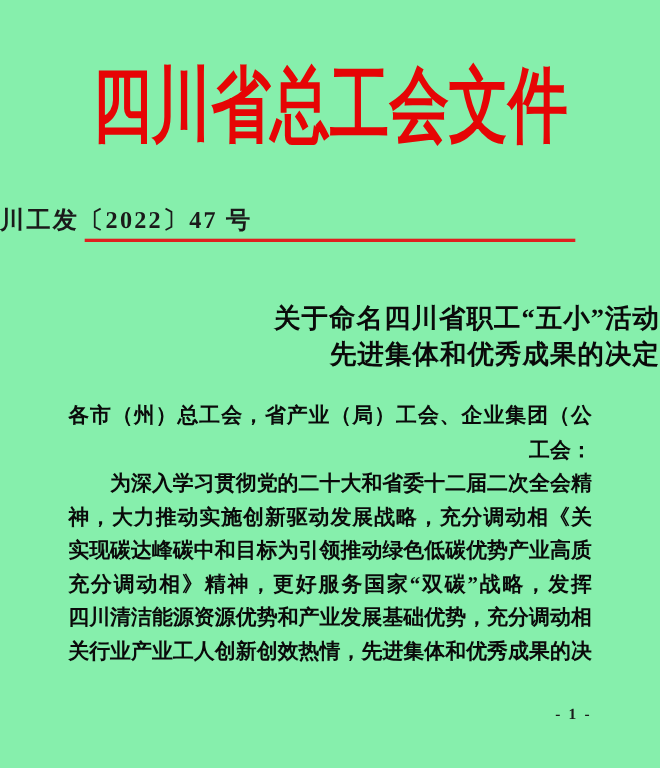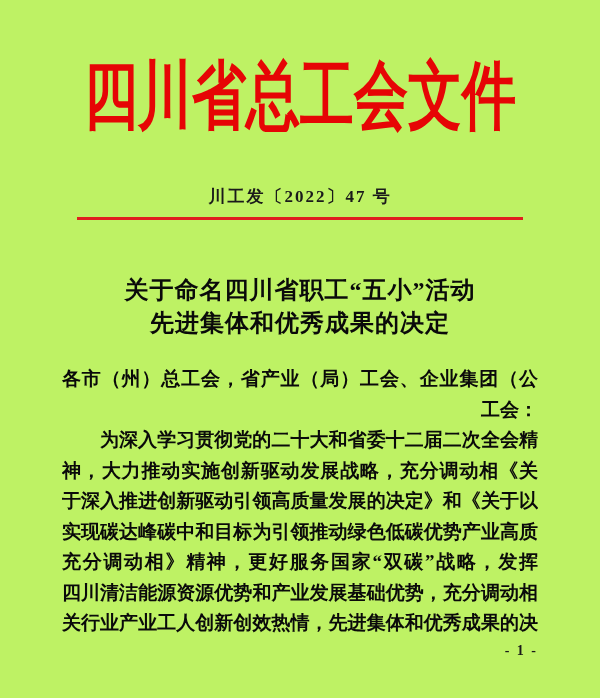--- a/index.html
+++ b/index.html
@@ -4,21 +4,21 @@
 <style>
   html, body {
     margin: 0;
     padding: 0;
     background: #ffffff;
   }
   .page {
     position: relative;
     width: 600px;
     height: 698px;
-    background: #bef264;
+    background: #86efac;
     overflow: hidden;
     font-family: "Liberation Serif", "DejaVu Serif", serif;
     color: #111111;
   }
   
   .letterhead {
     position: absolute;
     top: 46px;
     left: 0;
     right: 0;
@@ -33,42 +33,41 @@
     white-space: nowrap;
     transform: scaleY(1.38);
     transform-origin: center top;
   }
   
   .doc-number {
     position: absolute;
     top: 185px;
     left: 0;
     right: 0;
-    text-align: center;
-    font-size: 17px;
+    font-size: 22px;
     font-weight: 700;
     letter-spacing: 2px;
     color: #1a1a1a;
   }
   
   .red-rule {
     position: absolute;
     top: 217px;
     left: 77px;
     width: 446px;
     height: 3px;
     background: #e01f1f;
   }
   
   .doc-title {
     position: absolute;
     top: 274px;
     left: 0;
     right: 0;
-    text-align: center;
+    text-align: right;
     font-size: 24px;
     font-weight: 700;
     line-height: 33px;
     letter-spacing: 1px;
     color: #0a0a0a;
   }
   
   .body-text {
     position: absolute;
     top: 364px;
@@ -120,21 +119,20 @@
   <div class="doc-title">
     <div>关于命名四川省职工“五小”活动</div>
     <div>先进集体和优秀成果的决定</div>
   </div>
 
   <div class="body-text">
     <div class="bline full">各市（州）总工会，省产业（局）工会、企业集团（公司）</div>
     <div class="bline">工会：</div>
     <div class="bline full indent">为深入学习贯彻党的二十大和省委十二届二次全会精</div>
     <div class="bline full">神，大力推动实施创新驱动发展战略，充分调动相《关</div>
-    <div class="bline full">于深入推进创新驱动引领高质量发展的决定》和《关于以</div>
     <div class="bline full">实现碳达峰碳中和目标为引领推动绿色低碳优势产业高质</div>
     <div class="bline full">充分调动相》精神，更好服务国家“双碳”战略，发挥</div>
     <div class="bline full">四川清洁能源资源优势和产业发展基础优势，充分调动相</div>
     <div class="bline full">关行业产业工人创新创效热情，先进集体和优秀成果的决定</div>
   </div>
 
   <div class="page-number">- 1 -</div>
 
 </div>
 

